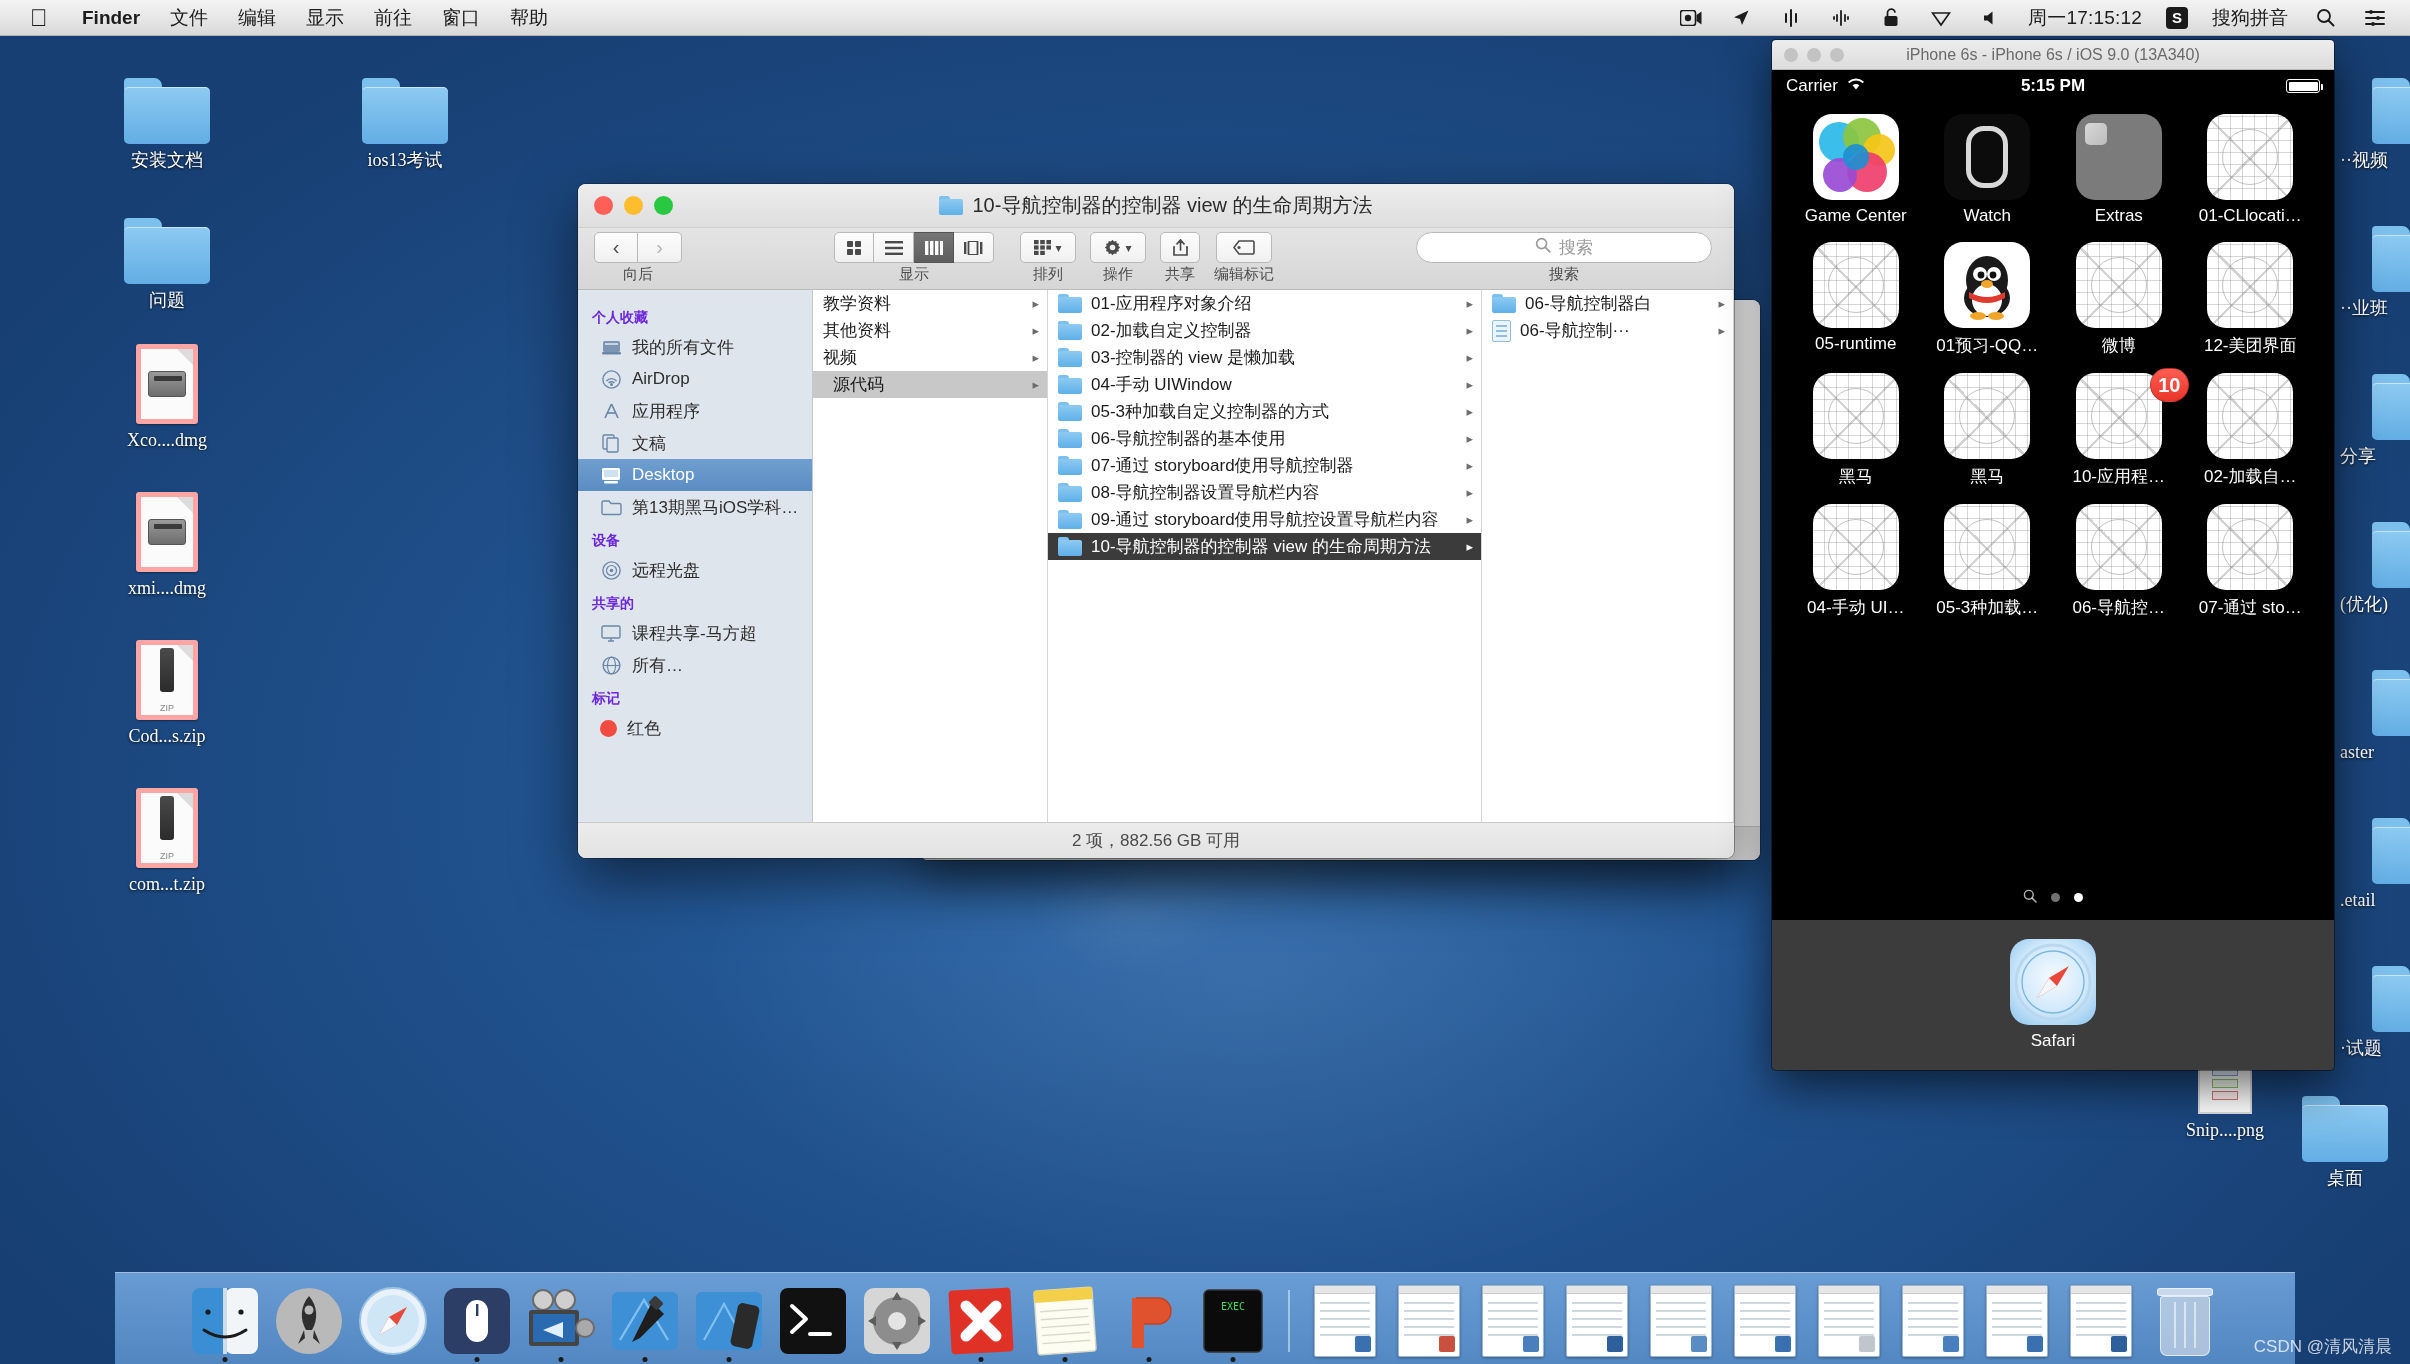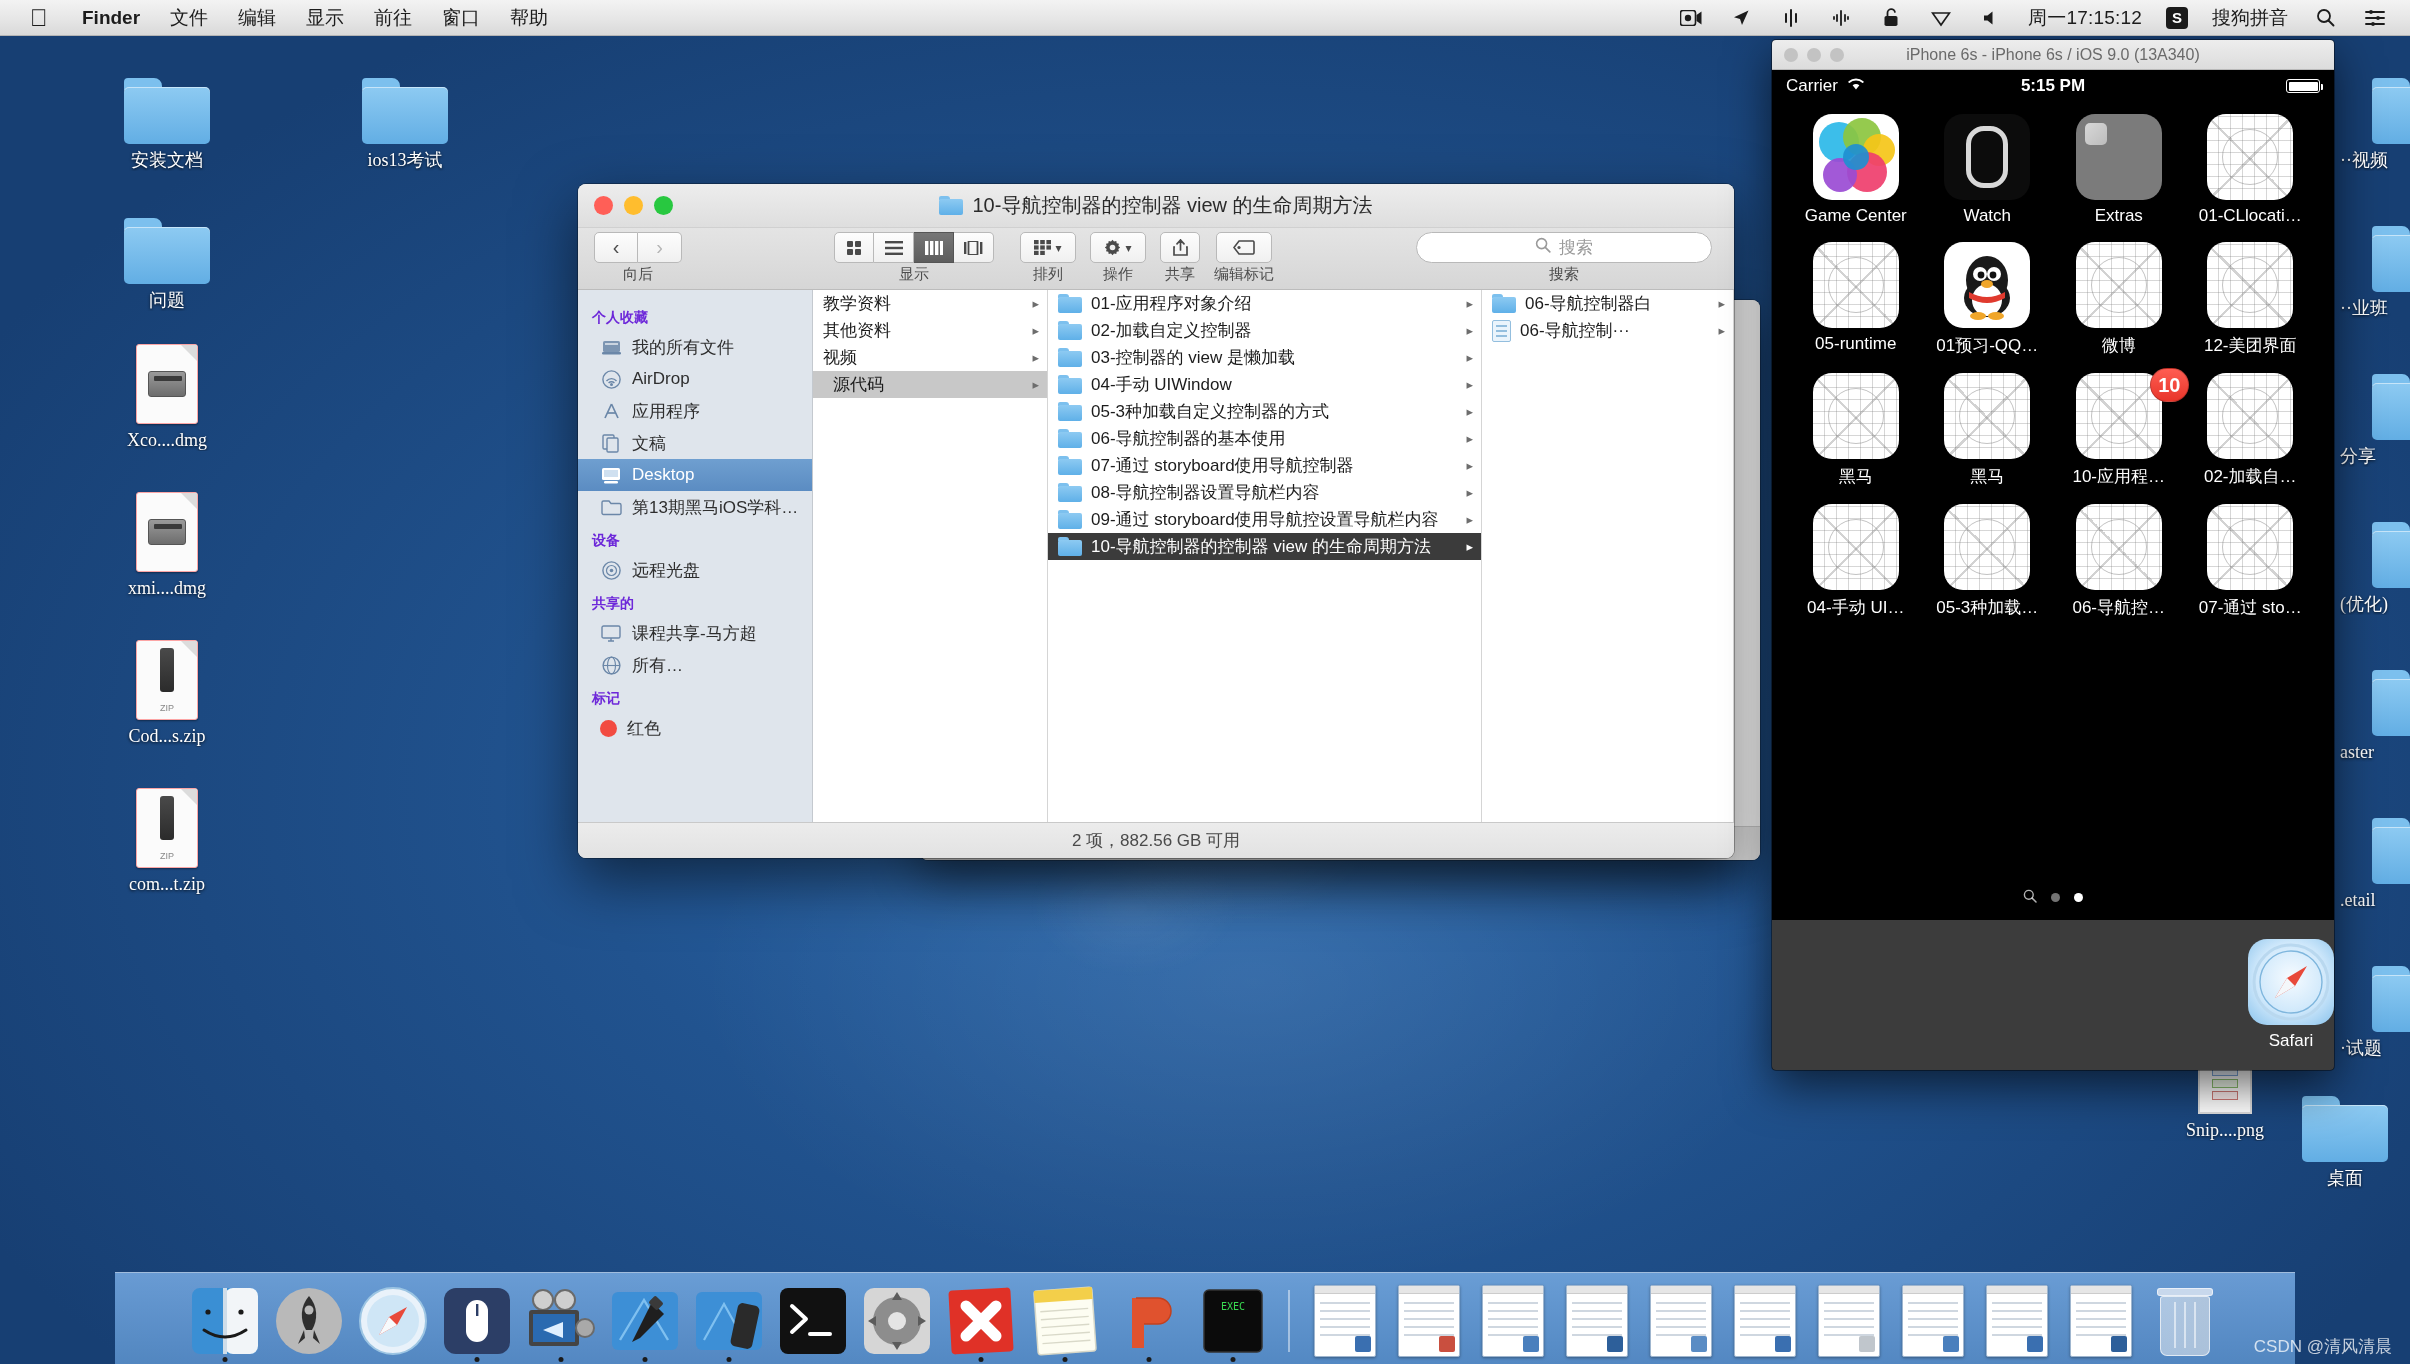--- a/index.html
+++ b/index.html
@@ -57,21 +57,21 @@
   .folder:before{
     content:""; position:absolute; left:0; top:0; width:38px; height:12px;
     background:#7cc0ee; border-radius:4px 8px 0 0;
   }
   .folder:after{
     content:""; position:absolute; left:0; top:9px; width:86px; height:57px;
     background:linear-gradient(to bottom,#8dcaf2,#62aee4);
     border-radius:5px; box-shadow:inset 0 1px 0 rgba(255,255,255,.5);
   }
   .docfile{
-    width:62px;height:80px;background:#fbfbfb;border:1px solid #fca5a5;border-radius:3px;
+    width:62px;height:80px;background:#fbfbfb;border:5px solid #fca5a5;border-radius:3px;
     position:relative; box-shadow:0 1px 2px rgba(0,0,0,.4);
     display:flex;align-items:center;justify-content:center;flex-direction:column;gap:8px;
   }
   .docfile .corner{ position:absolute; right:0; top:0; border-left:16px solid transparent;
     border-top:16px solid #dcdcdc; }
   .dmg-disk{ width:38px;height:26px;background:linear-gradient(#9a9a9a,#6d6d6d);
     border-radius:3px; border:1px solid #555; position:relative;}
   .dmg-disk:after{content:"";position:absolute;left:5px;top:4px;width:28px;height:5px;background:#3a3a3a;border-radius:1px;}
   .zip-obj{ width:14px;height:44px;background:linear-gradient(#4a4a4a,#2b2b2b);border-radius:3px;}
   .zip-tag{font-size:9px;color:#888;margin-top:3px;}
@@ -224,21 +224,21 @@
     position:absolute;right:-4px;top:-5px;min-width:34px;height:34px;border-radius:17px;
     background:linear-gradient(#ff5d52,#e8352a);color:#fff;font-size:20px;font-weight:bold;
     display:flex;align-items:center;justify-content:center;border:1.5px solid rgba(0,0,0,.2);
     padding:0 7px;
   }
   .pagedots{display:flex;align-items:center;justify-content:center;gap:14px;padding:10px 0 14px;}
   .pagedots .d{width:9px;height:9px;border-radius:50%;background:rgba(255,255,255,.45);}
   .pagedots .d.on{background:#fff;}
   .pagedots .srch{color:rgba(255,255,255,.65);font-size:16px;line-height:1;}
   .sim-dock{
-    height:150px;background:rgba(150,150,150,.40);display:flex;align-items:flex-end;justify-content:center;
+    height:150px;background:rgba(150,150,150,.40);display:flex;align-items:center;justify-content:center;
     flex-direction:column;flex:none;
   }
   .ic-safari{background:radial-gradient(circle at 50% 45%,#f6fbff 0%,#cfe8fb 55%,#88c2ec 100%);
     display:flex;align-items:center;justify-content:center;}
   
   #dock{
     position:absolute; left:50%; transform:translateX(-50%); bottom:0;
     width:2180px; height:92px; z-index:250;
     background:linear-gradient(to bottom,rgba(118,170,226,.86),rgba(92,146,205,.86));
     border-top:1px solid rgba(255,255,255,.45);

